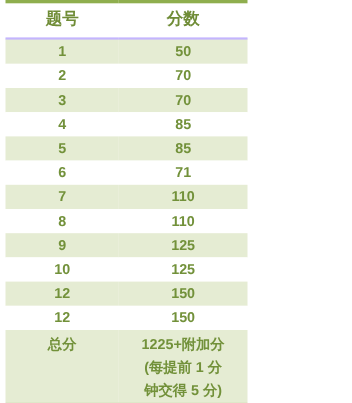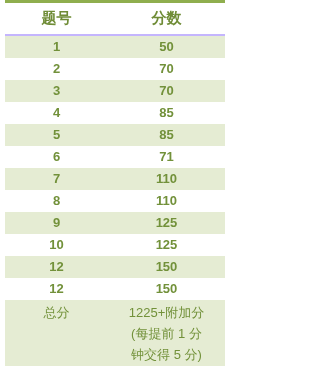--- a/index.html
+++ b/index.html
@@ -56,24 +56,24 @@
     background: #ffffff;
   }
   tbody tr.total-row td {
     background: #e5ecd3;
     vertical-align: top;
     height: 64px;
     line-height: 21px;
     padding-top: 2px;
   }
   tbody tr.total-row td.total-label {
-    font-weight: normal;
+    font-weight: bold;
   }
   tbody tr.total-row td.total-value {
-    font-weight: normal;
+    font-weight: bold;
     white-space: pre-line;
     text-align: center;
   }
 </style>
 </head>
 <body>
 
 <div class="score-table-wrap">
   <table class="score-table">
     <colgroup>

